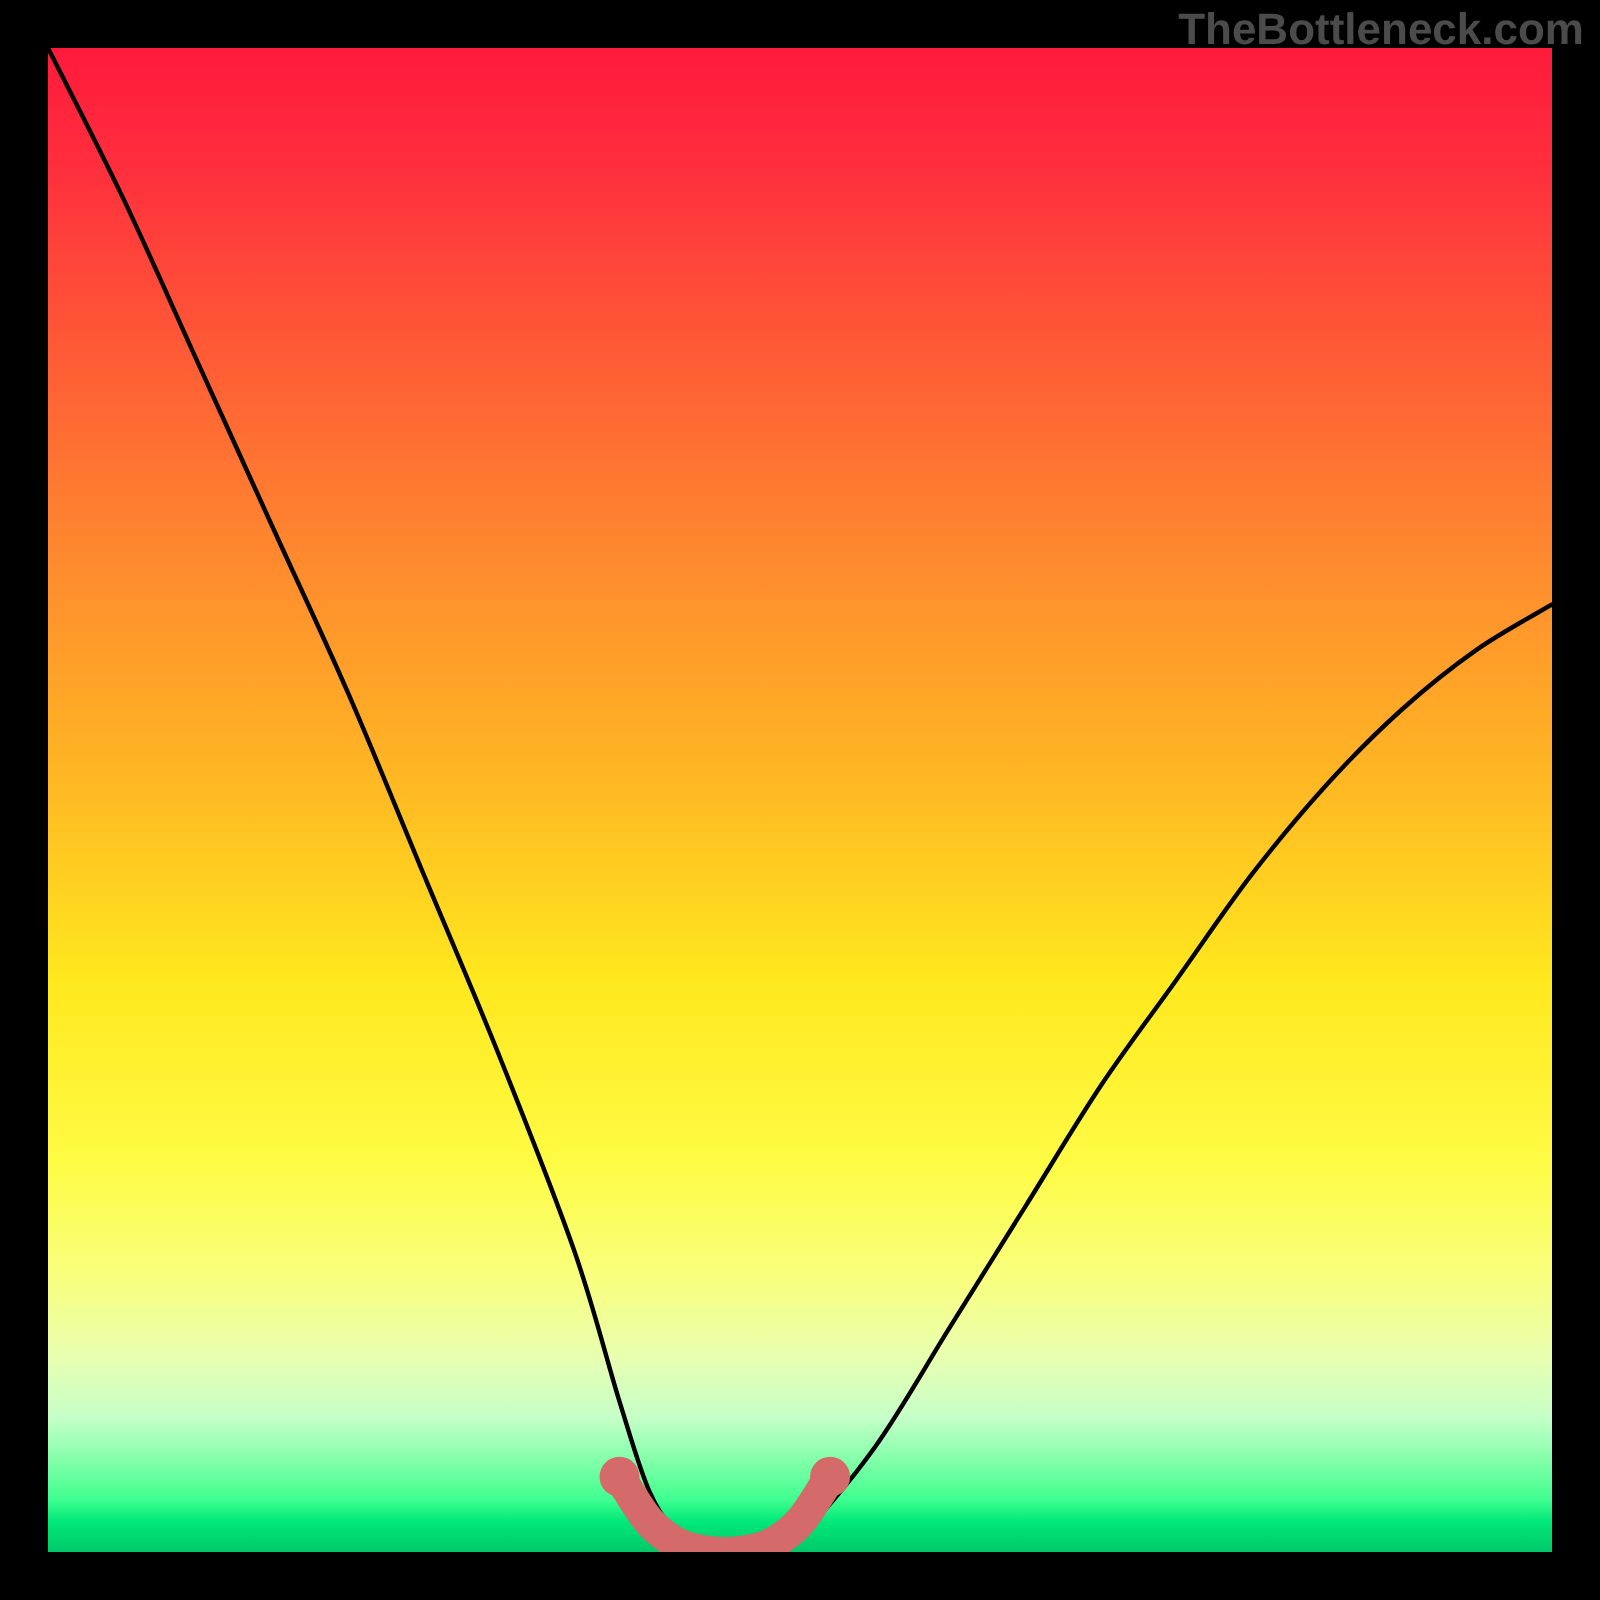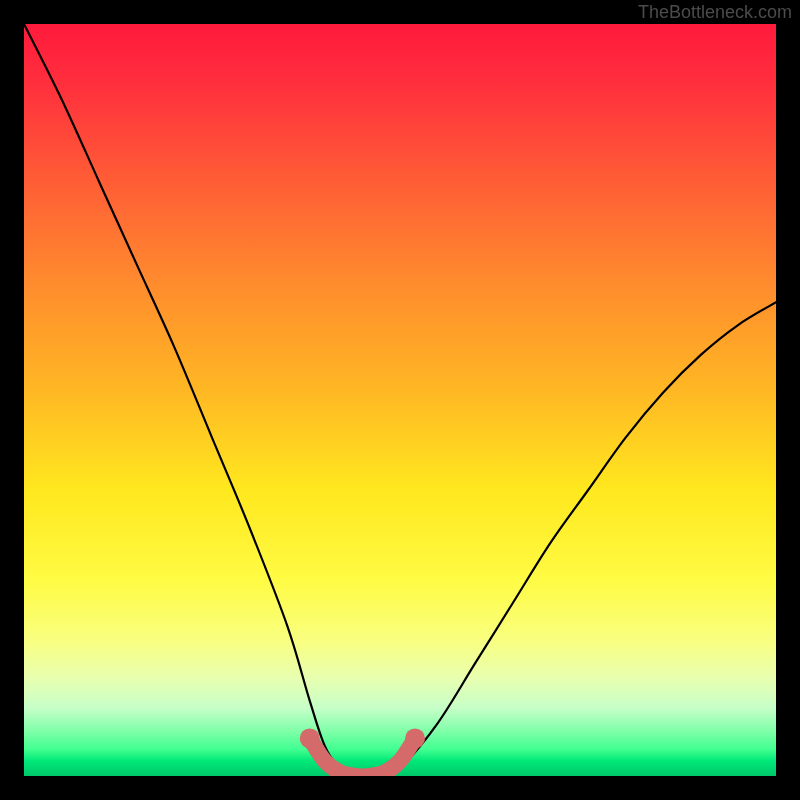--- a/index.html
+++ b/index.html
@@ -44,22 +44,22 @@
       #40ff90 96.5%,
       #00e878 98%,
       #00c86a 100%
     );
   }
   .watermark {
     position: absolute;
     top: 2px;
     right: 8px;
     color: #4b4b4b;
-    font-size: 18px;
-    font-weight: 400;
+    font-size: 22px;
+    font-weight: 700;
     user-select: none;
   }
   svg {
     position: absolute;
     left: 0; top: 0;
   }
 </style>
 </head>
 <body>
 

